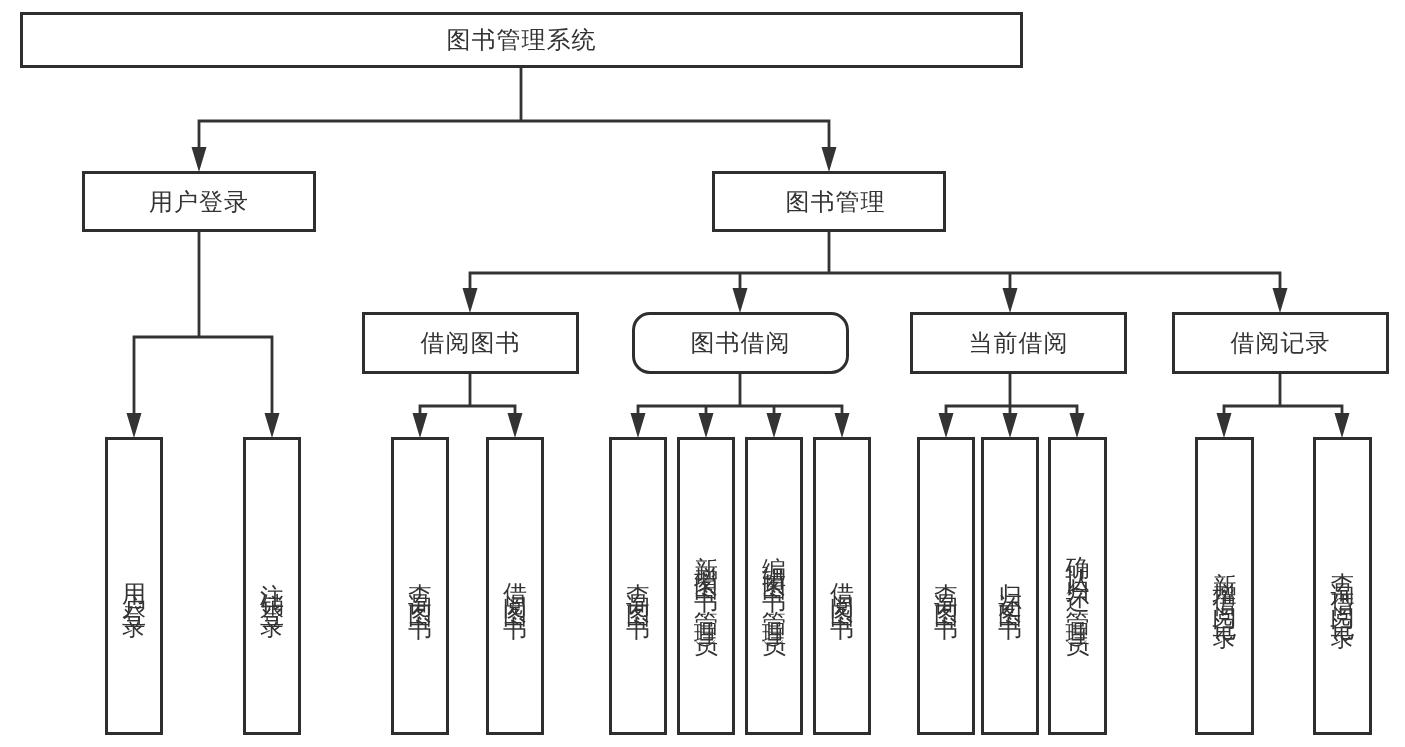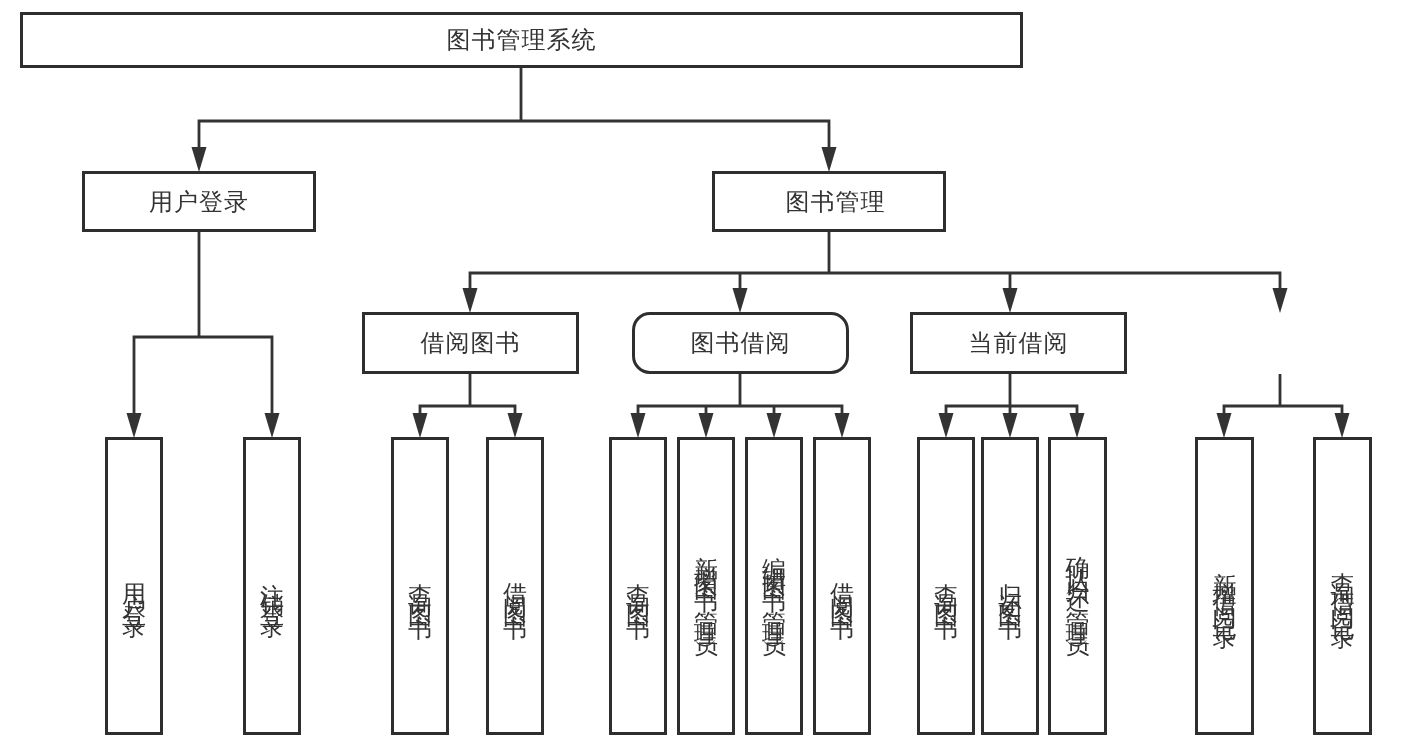--- a/index.html
+++ b/index.html
@@ -123,20 +123,23 @@
 
   <div class="box lvl3 b-new-book">
     <span>借阅图书</span>
   </div>
   <div class="box lvl3 b-book-borrow">
     <span>图书借阅</span>
   </div>
   <div class="box lvl3 b-cur-borrow">
     <span>当前借阅</span>
   </div>
+  <div class="box lvl3 b-records">
+    <span>借阅记录</span>
+  </div>
 
   <div class="box leaf b-ul-login">
     <span>用户登录</span>
   </div>
   <div class="box leaf b-ul-logout">
     <span>注销登录</span>
   </div>
 
   <div class="box leaf b-nbr-query">
     <span>查询图书</span>

